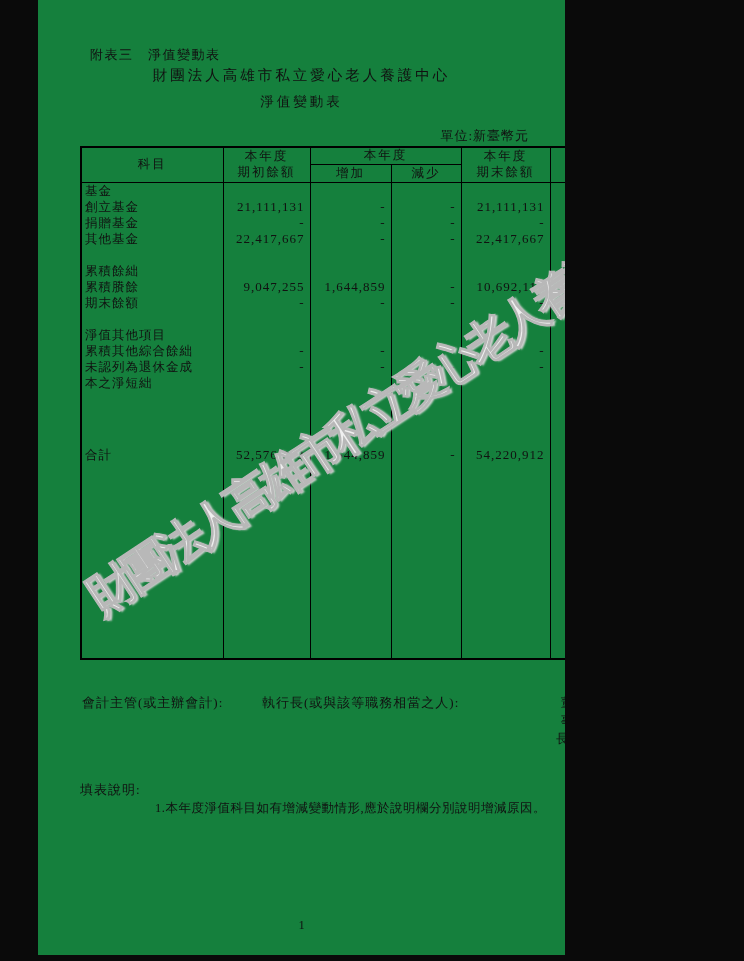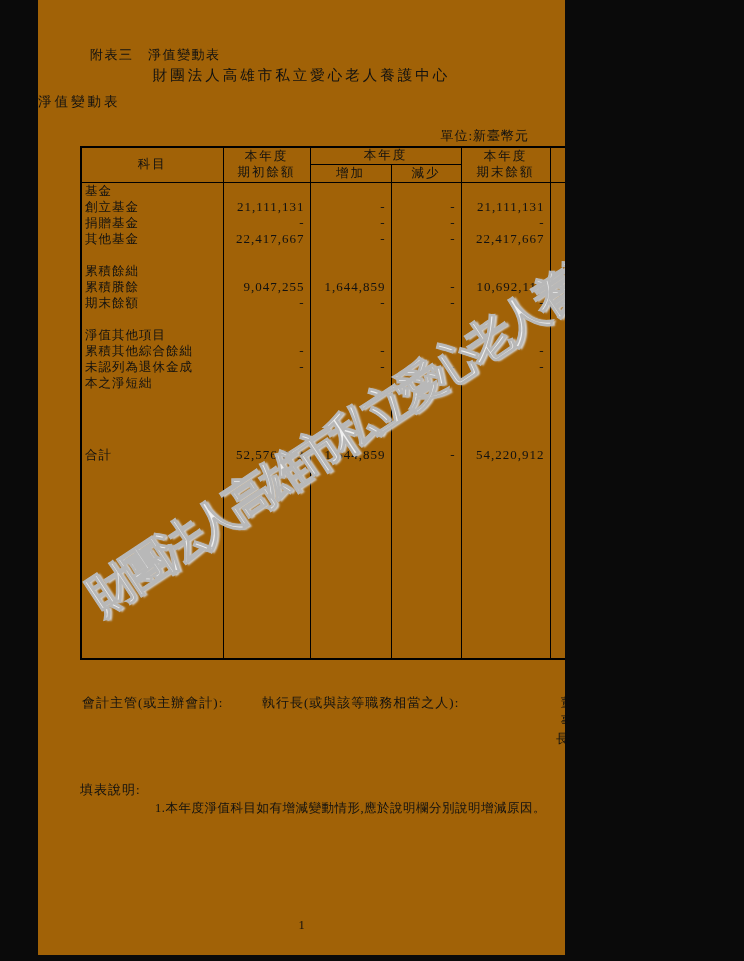--- a/index.html
+++ b/index.html
@@ -3,26 +3,26 @@
 <meta charset="utf-8">
 <style>
   html,body{margin:0;padding:0;}
   body{
     width:744px;height:961px;position:relative;background:#0a0a0a;
     font-family:"Liberation Serif","DejaVu Serif",serif;color:#111;
     overflow:hidden;
   }
   .page{
     position:absolute;left:38px;top:0;width:527px;height:955px;
-    background:#a16207;overflow:hidden;
+    background:#15803d;overflow:hidden;
   }
   .abs{position:absolute;}
   .attachment{left:52px;top:46px;font-size:13px;letter-spacing:1.5px;}
   .org{left:0;top:66px;width:100%;text-align:center;font-size:14.5px;letter-spacing:3px;}
-  .rtitle{left:0;top:93px;width:100%;text-align:left;font-size:13.5px;letter-spacing:3px;}
+  .rtitle{left:0;top:93px;width:100%;text-align:center;font-size:13.5px;letter-spacing:3px;}
   .period{left:0;top:111px;width:100%;text-align:center;font-size:13.5px;letter-spacing:1px;}
   .unit{top:127px;right:36px;font-size:13px;letter-spacing:1px;}
 
   table.nv{
     position:absolute;left:42px;top:146px;width:589px;
     border-collapse:collapse;table-layout:fixed;
     border:2px solid #000;
   }
   table.nv th{
     border:1px solid #000;font-weight:normal;font-size:12.5px;

